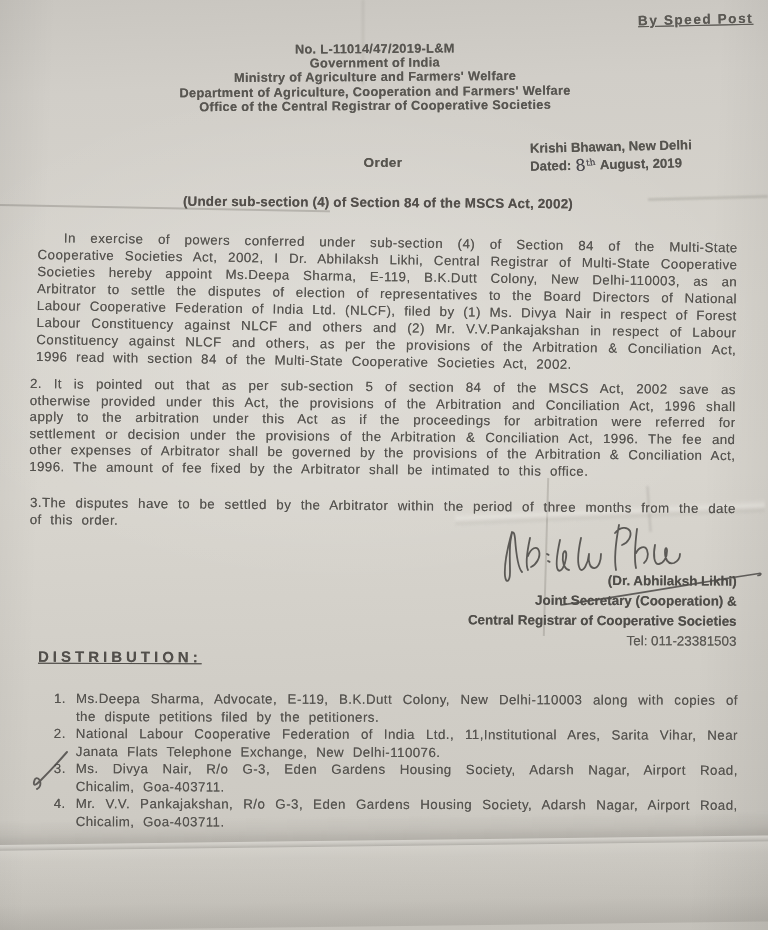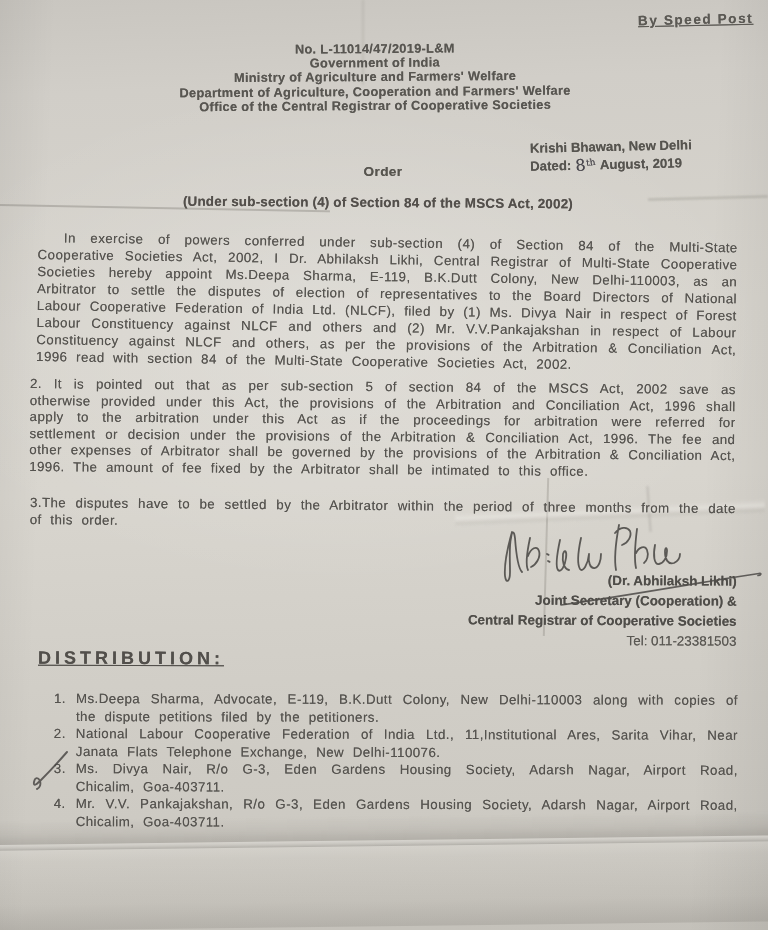--- a/index.html
+++ b/index.html
@@ -16,38 +16,38 @@
   
   .speed-post{top:12px;right:15px;font-size:13.5px;font-weight:bold;color:#5b5954;
     letter-spacing:1.6px;text-decoration:underline;transform:rotate(-1.2deg);}
   .letterhead{top:42px;left:25px;width:700px;text-align:center;font-size:12.8px;line-height:14.2px;
     font-weight:bold;color:#585651;letter-spacing:0.3px;transform:rotate(-0.4deg);}
   .place-date{top:138px;left:530px;font-size:13.2px;line-height:17px;font-weight:bold;color:#56544f;
     transform:rotate(-1.3deg);}
   .hand{font-family:"DejaVu Serif",serif;color:#4a4850;font-weight:normal;}
   .hand-day{display:inline-block;font-size:16px;transform:rotate(-5deg) translateY(1px);margin:0 1px 0 4px;}
   .hand-ord{display:inline-block;font-size:9px;transform:translateY(-4px) rotate(-6deg);margin-right:4px;}
-  .order-title{top:164px;left:0;width:766px;text-align:center;font-size:13.6px;font-weight:bold;
+  .order-title{top:155px;left:0;width:766px;text-align:center;font-size:13.6px;font-weight:bold;
     color:#57554f;letter-spacing:0.4px;}
   .order-subtitle{top:195px;left:0;width:756px;text-align:center;font-size:13.4px;font-weight:bold;
     color:#534f4b;letter-spacing:0.2px;transform:rotate(0.4deg);}
   
   .para{font-size:13.3px;line-height:17px;text-align:justify;letter-spacing:0.45px;word-spacing:4.5px;
     color:#55534f;transform-origin:left top;}
   .para1{top:229px;left:38px;width:700px;text-indent:26px;transform:rotate(0.85deg);}
   .para2{top:376px;left:30px;width:706px;line-height:16.6px;transform:rotate(0.5deg);}
   .para3{top:494px;left:30px;width:706px;transform:rotate(0.5deg);}
   
   .sig-svg{top:514px;left:478px;}
   .pen-stroke-svg{top:568px;left:553px;}
   .sign-block{top:571px;right:31px;text-align:right;font-size:13.4px;line-height:20px;
     font-weight:bold;color:#4f4d49;transform:rotate(0.3deg);}
   .sign-block .tel{font-weight:normal;color:#5a5853;}
   
-  .dist-heading{top:648px;left:38px;font-size:18px;font-weight:bold;letter-spacing:4px;
+  .dist-heading{top:648px;left:38px;font-size:15px;font-weight:bold;letter-spacing:4px;
     color:#524f4b;text-decoration:underline;transform:rotate(0.2deg);}
   .dist-list{top:690px;left:54px;width:684px;transform:rotate(0.15deg);transform-origin:left top;}
   .dist-item{display:flex;font-size:13.3px;line-height:17.5px;letter-spacing:0.45px;word-spacing:4.5px;}
   .dist-num{width:22px;flex:0 0 22px;}
   .dist-text{flex:1;text-align:justify;}
   .tick-svg{top:748px;left:24px;}
   
   .crease{position:absolute;pointer-events:none;}
   .crease-left1{top:204px;left:0;width:330px;height:2px;background:rgba(110,106,100,0.32);
     filter:blur(0.7px);transform:rotate(1.1deg);transform-origin:left center;}

